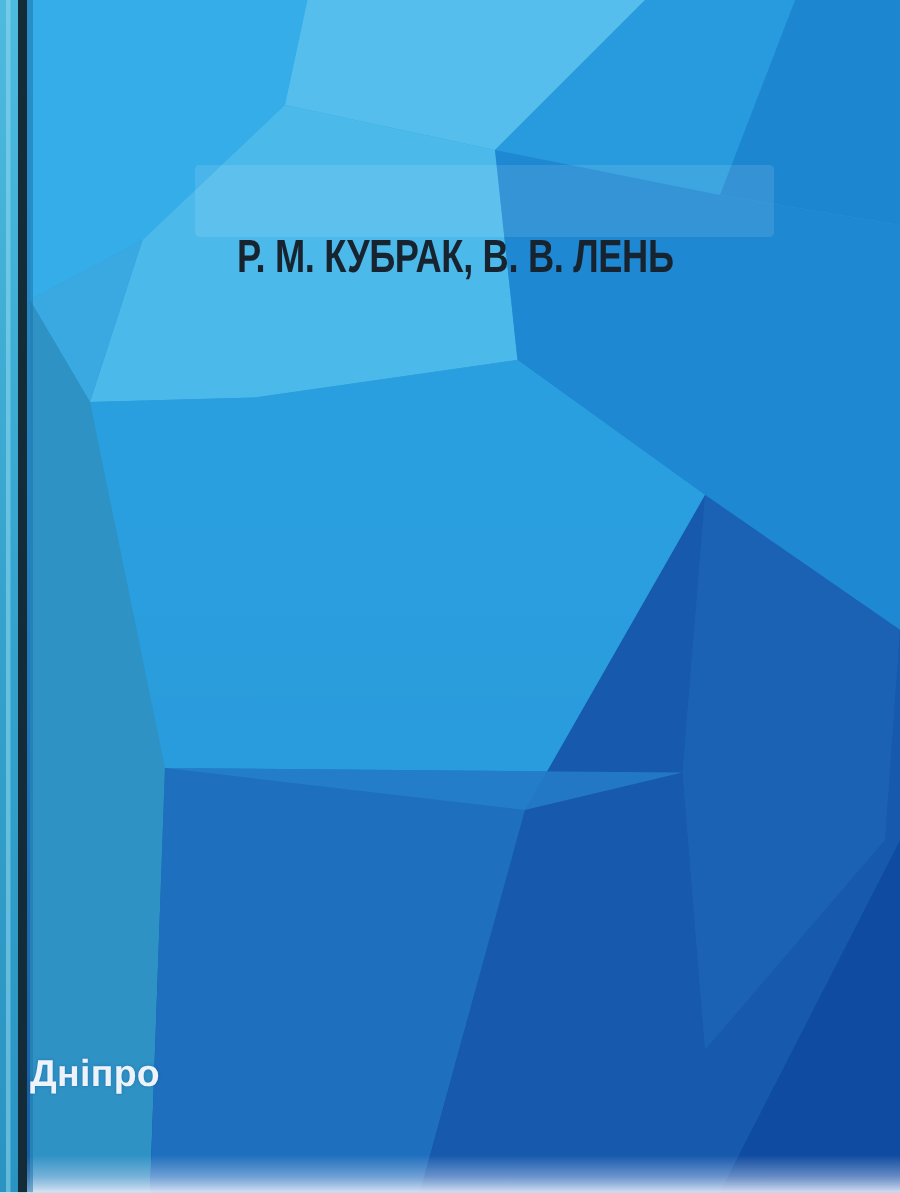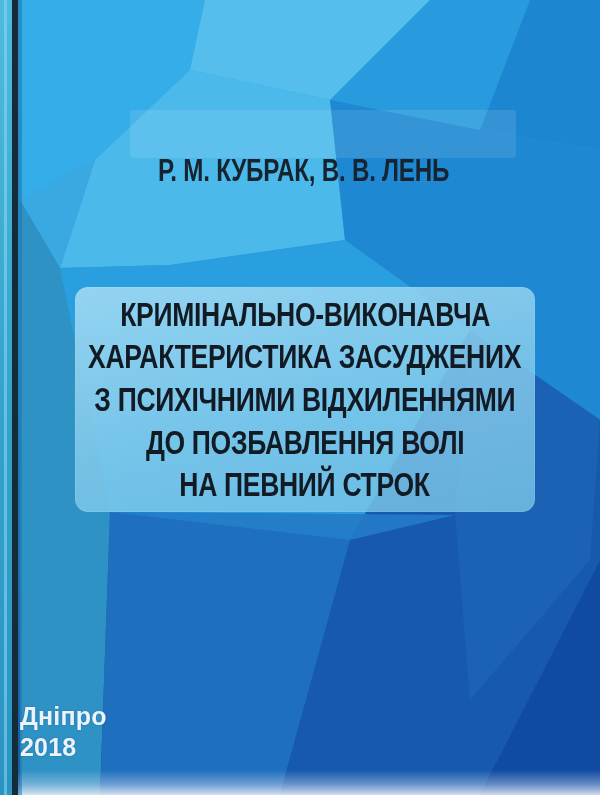--- a/index.html
+++ b/index.html
@@ -117,36 +117,18 @@
     <rect x="4" y="0" width="3" height="795" fill="#8fdaf0" opacity="0.55"></rect>
     <rect x="12" y="0" width="6" height="795" fill="#142c38"></rect>
     <rect x="18" y="0" width="4" height="795" fill="#1c6fa8" opacity="0.5"></rect>
   </svg>
 
   <div class="author-band"></div>
   <div class="author-line">
     <span class="condense">Р. М. КУБРАК, В. В. ЛЕНЬ</span>
   </div>
 
-  <div class="title-panel">
-    <div class="title-row">
-      <span class="condense">КРИМІНАЛЬНО-ВИКОНАВЧА</span>
-    </div>
-    <div class="title-row">
-      <span class="condense">ХАРАКТЕРИСТИКА ЗАСУДЖЕНИХ</span>
-    </div>
-    <div class="title-row">
-      <span class="condense">З ПСИХІЧНИМИ ВІДХИЛЕННЯМИ</span>
-    </div>
-    <div class="title-row">
-      <span class="condense">ДО ПОЗБАВЛЕННЯ ВОЛІ</span>
-    </div>
-    <div class="title-row">
-      <span class="condense">НА ПЕВНИЙ СТРОК</span>
-    </div>
-  </div>
 
   <div class="imprint">
     <div>Дніпро</div>
-    <div>2018</div>
   </div>
 
 </div>
 
 </body></html>

